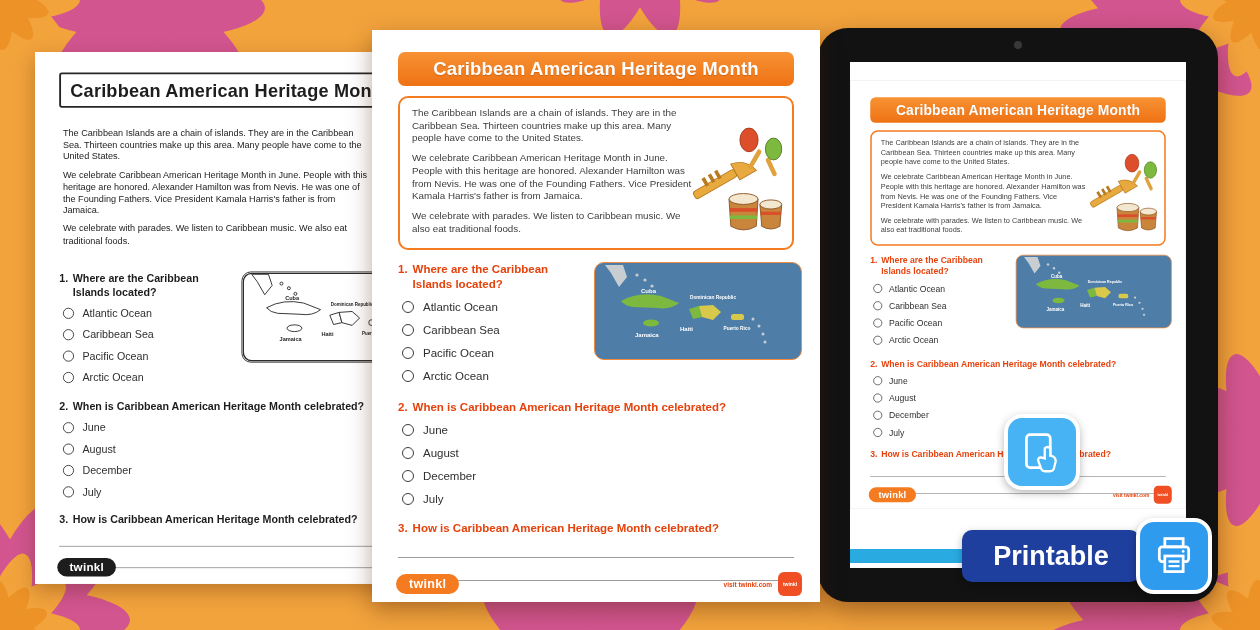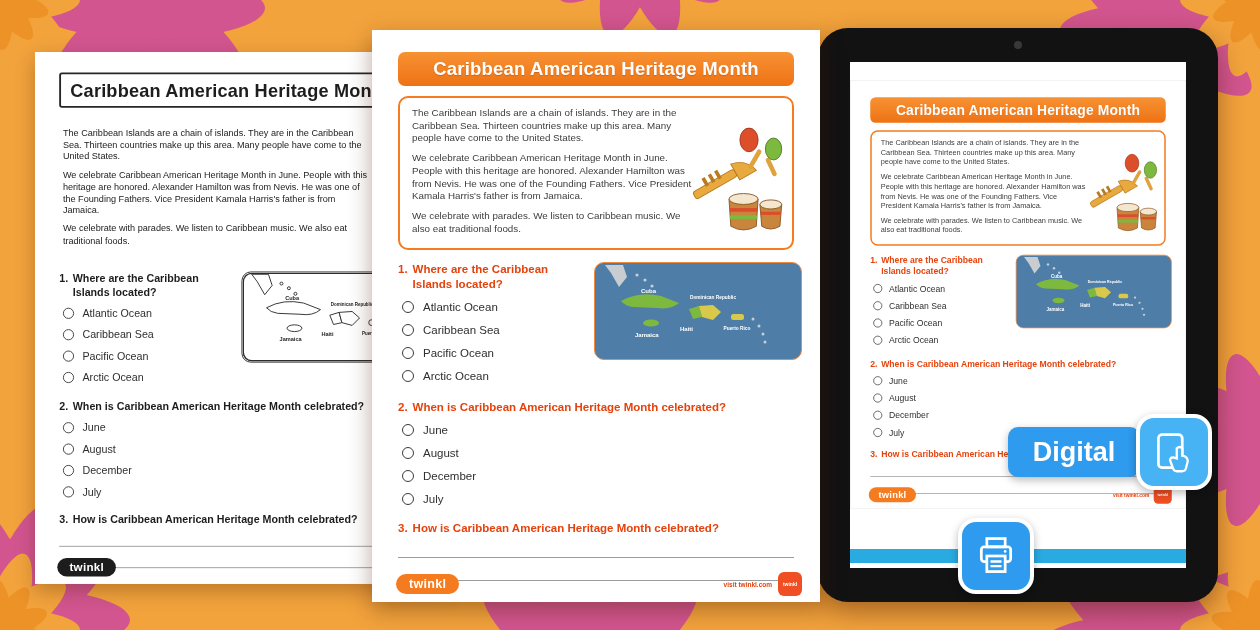--- a/index.html
+++ b/index.html
@@ -466,30 +466,30 @@
       <div class="twinkl-logo">twinkl</div>
       <div class="footer-right">
         <span class="visit">visit twinkl.com</span>
         <span class="corner-badge">twinkl</span>
       </div>
     </div>
   </div>
 </div>
 
 <div class="badge digital">
-  <div class="pill">Digital</div>
   <div class="tile">
     <svg viewBox="0 0 48 48" width="44" height="44">
       <rect x="7" y="5" width="26" height="36" rx="4" fill="none" stroke="#fff" stroke-width="3"></rect>
       <path d="M27 20 q3 -3 6 0 l0 8 q6 1 6 6 l-2 8 q-1 3 -4 3 h-6 q-3 0 -4 -3 l-3 -8 q-1 -4 3 -4 l4 1 z" fill="#47B2F4" stroke="#fff" stroke-width="2.5"></path>
     </svg>
   </div>
 </div>
 
 <div class="badge printable">
+  <div class="pill">Printable</div>
   <div class="tile">
     <svg viewBox="0 0 48 48" width="44" height="44" fill="none" stroke="#fff" stroke-width="3">
       <rect x="14" y="5" width="20" height="9"></rect>
       <rect x="8" y="14" width="32" height="16" rx="3"></rect>
       <circle cx="34" cy="19" r="1.5" fill="#fff" stroke="none"></circle>
       <rect x="14" y="24" width="20" height="17" fill="#2E9BEF"></rect>
       <path d="M18 30 h12 M18 35 h12" stroke-width="2.5"></path>
     </svg>
   </div>
 </div>

